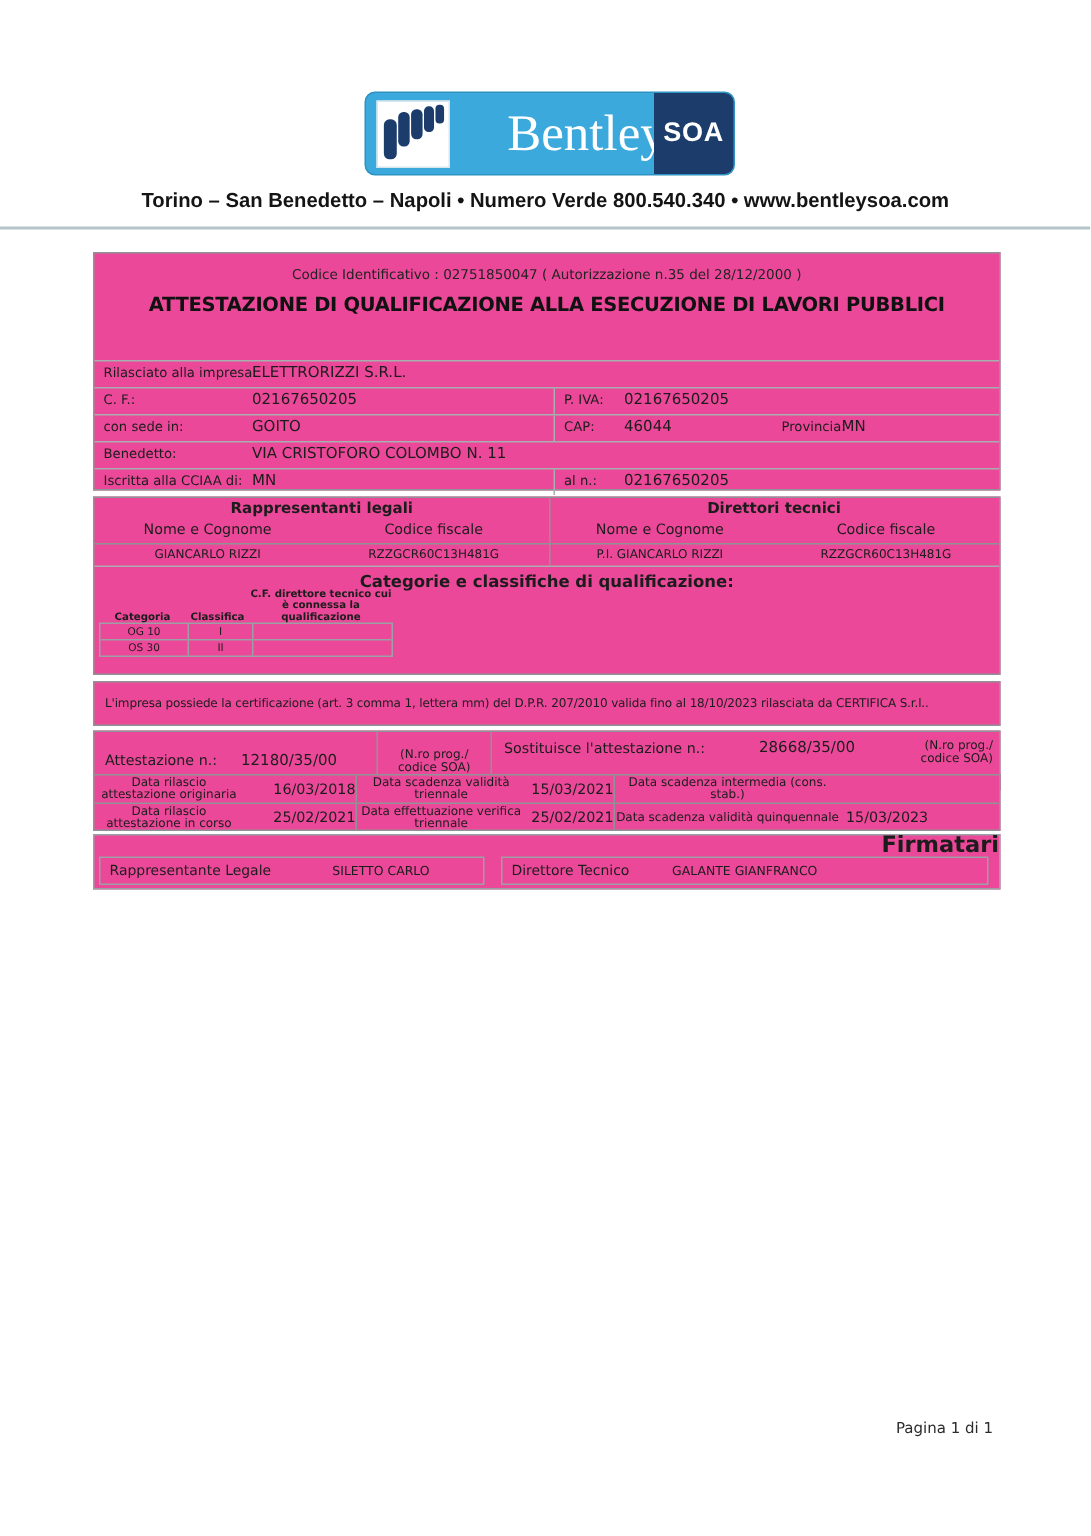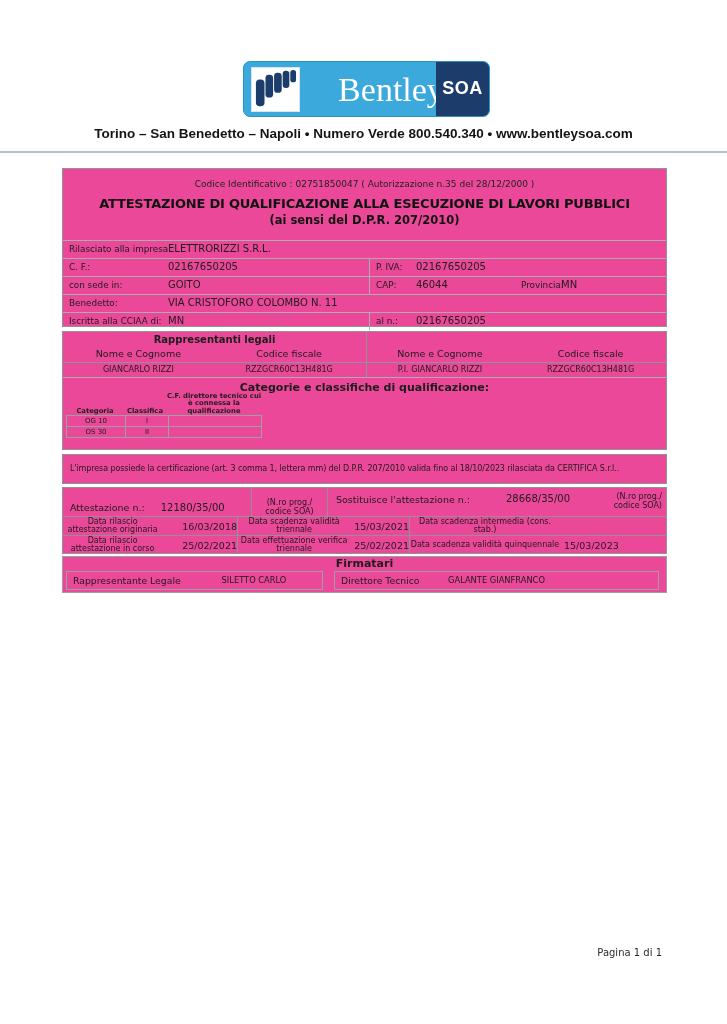--- a/index.html
+++ b/index.html
@@ -81,21 +81,21 @@
   .drow + .drow { border-top:1px solid #8f9396; }
   .dc { display:flex; align-items:center; box-sizing:border-box; }
   .dc1 { width:174px;gap:16px; }
   .dc2 { width:173px; border-left:1px solid #8f9396; border-right:1px solid #8f9396; }
   .dc3 { flex:1; }
   .dc .dl { text-align:center; font-size:8px; line-height:8.5px; }
   .dc1 .dl, .dc2 .dl { width:120px; }
   .dc3 .dl { width:150px; }
   .dc .dv { font-size:9.5px; padding-left:4px; }
   
-  .fir-head { height:13px; text-align:center; font-weight:bold; font-size:11px; line-height:13px; }
+  .fir-head { height:13px; text-align:right; font-weight:bold; font-size:15px; line-height:13px; }
   .fbox { position:absolute; top:14px; height:19px; border:1px solid #9aa0a4; box-sizing:border-box; }
   .fbox-l { left:3px; width:257px; }
   .fbox-r { left:271px; width:325px; }
   .fbox .lab { position:absolute; left:6px; top:0; font-size:9.3px; line-height:17px; }
   .fbox-l .val { position:absolute; left:117px; width:140px; text-align:center;
                  font-size:8.3px; line-height:17px; }
   .fbox-r .val { position:absolute; left:0; width:100%; text-align:center;
                  font-size:8.3px; line-height:17px; }
   
   .pagenum { position:absolute; top:947px; right:65px; font-size:10px; color:#2b2b2b; }
@@ -119,21 +119,20 @@
     <div class="logo-badge">SOA</div>
   </div>
 
   <div class="address">Torino – San Benedetto – Napoli  • Numero Verde 800.540.340  • www.bentleysoa.com</div>
   <div class="topline"></div>
 
   <div class="box" style="top:168px; height:159px;">
     <div class="b1-head">
       <div class="b1-codice">Codice Identificativo : 02751850047 ( Autorizzazione n.35 del 28/12/2000 )</div>
       <div class="b1-title">ATTESTAZIONE DI QUALIFICAZIONE ALLA ESECUZIONE DI LAVORI PUBBLICI</div>
-      <div class="b1-sub">(ai sensi del D.P.R. 207/2010)</div>
     </div>
     <div class="irow">
       <span class="lb">Rilasciato alla impresa:</span>
       <span class="vl">ELETTRORIZZI S.R.L.</span>
     </div>
     <div class="irow">
       <span class="lb">C. F.:</span>
       <span class="vl">02167650205</span>
       <span class="sep"></span>
       <span class="lb2">P. IVA:</span>
@@ -158,20 +157,21 @@
       <span class="sep"></span>
       <span class="lb2">al n.:</span>
       <span class="vl2">02167650205</span>
     </div>
   </div>
 
   <div class="box" style="top:331px; height:119px;">
     <div class="o-sep"></div>
     <div class="o-row o-r1">
       <div class="w-half1">Rappresentanti legali</div>
+      <div class="w-half2">Direttori tecnici</div>
     </div>
     <div class="o-row o-r2">
       <div class="w-q">Nome e Cognome</div>
       <div class="w-q">Codice fiscale</div>
       <div class="w-q">Nome e Cognome</div>
       <div class="w-q">Codice fiscale</div>
     </div>
     <div class="o-row o-r3">
       <div class="w-q">GIANCARLO RIZZI</div>
       <div class="w-q">RZZGCR60C13H481G</div>

